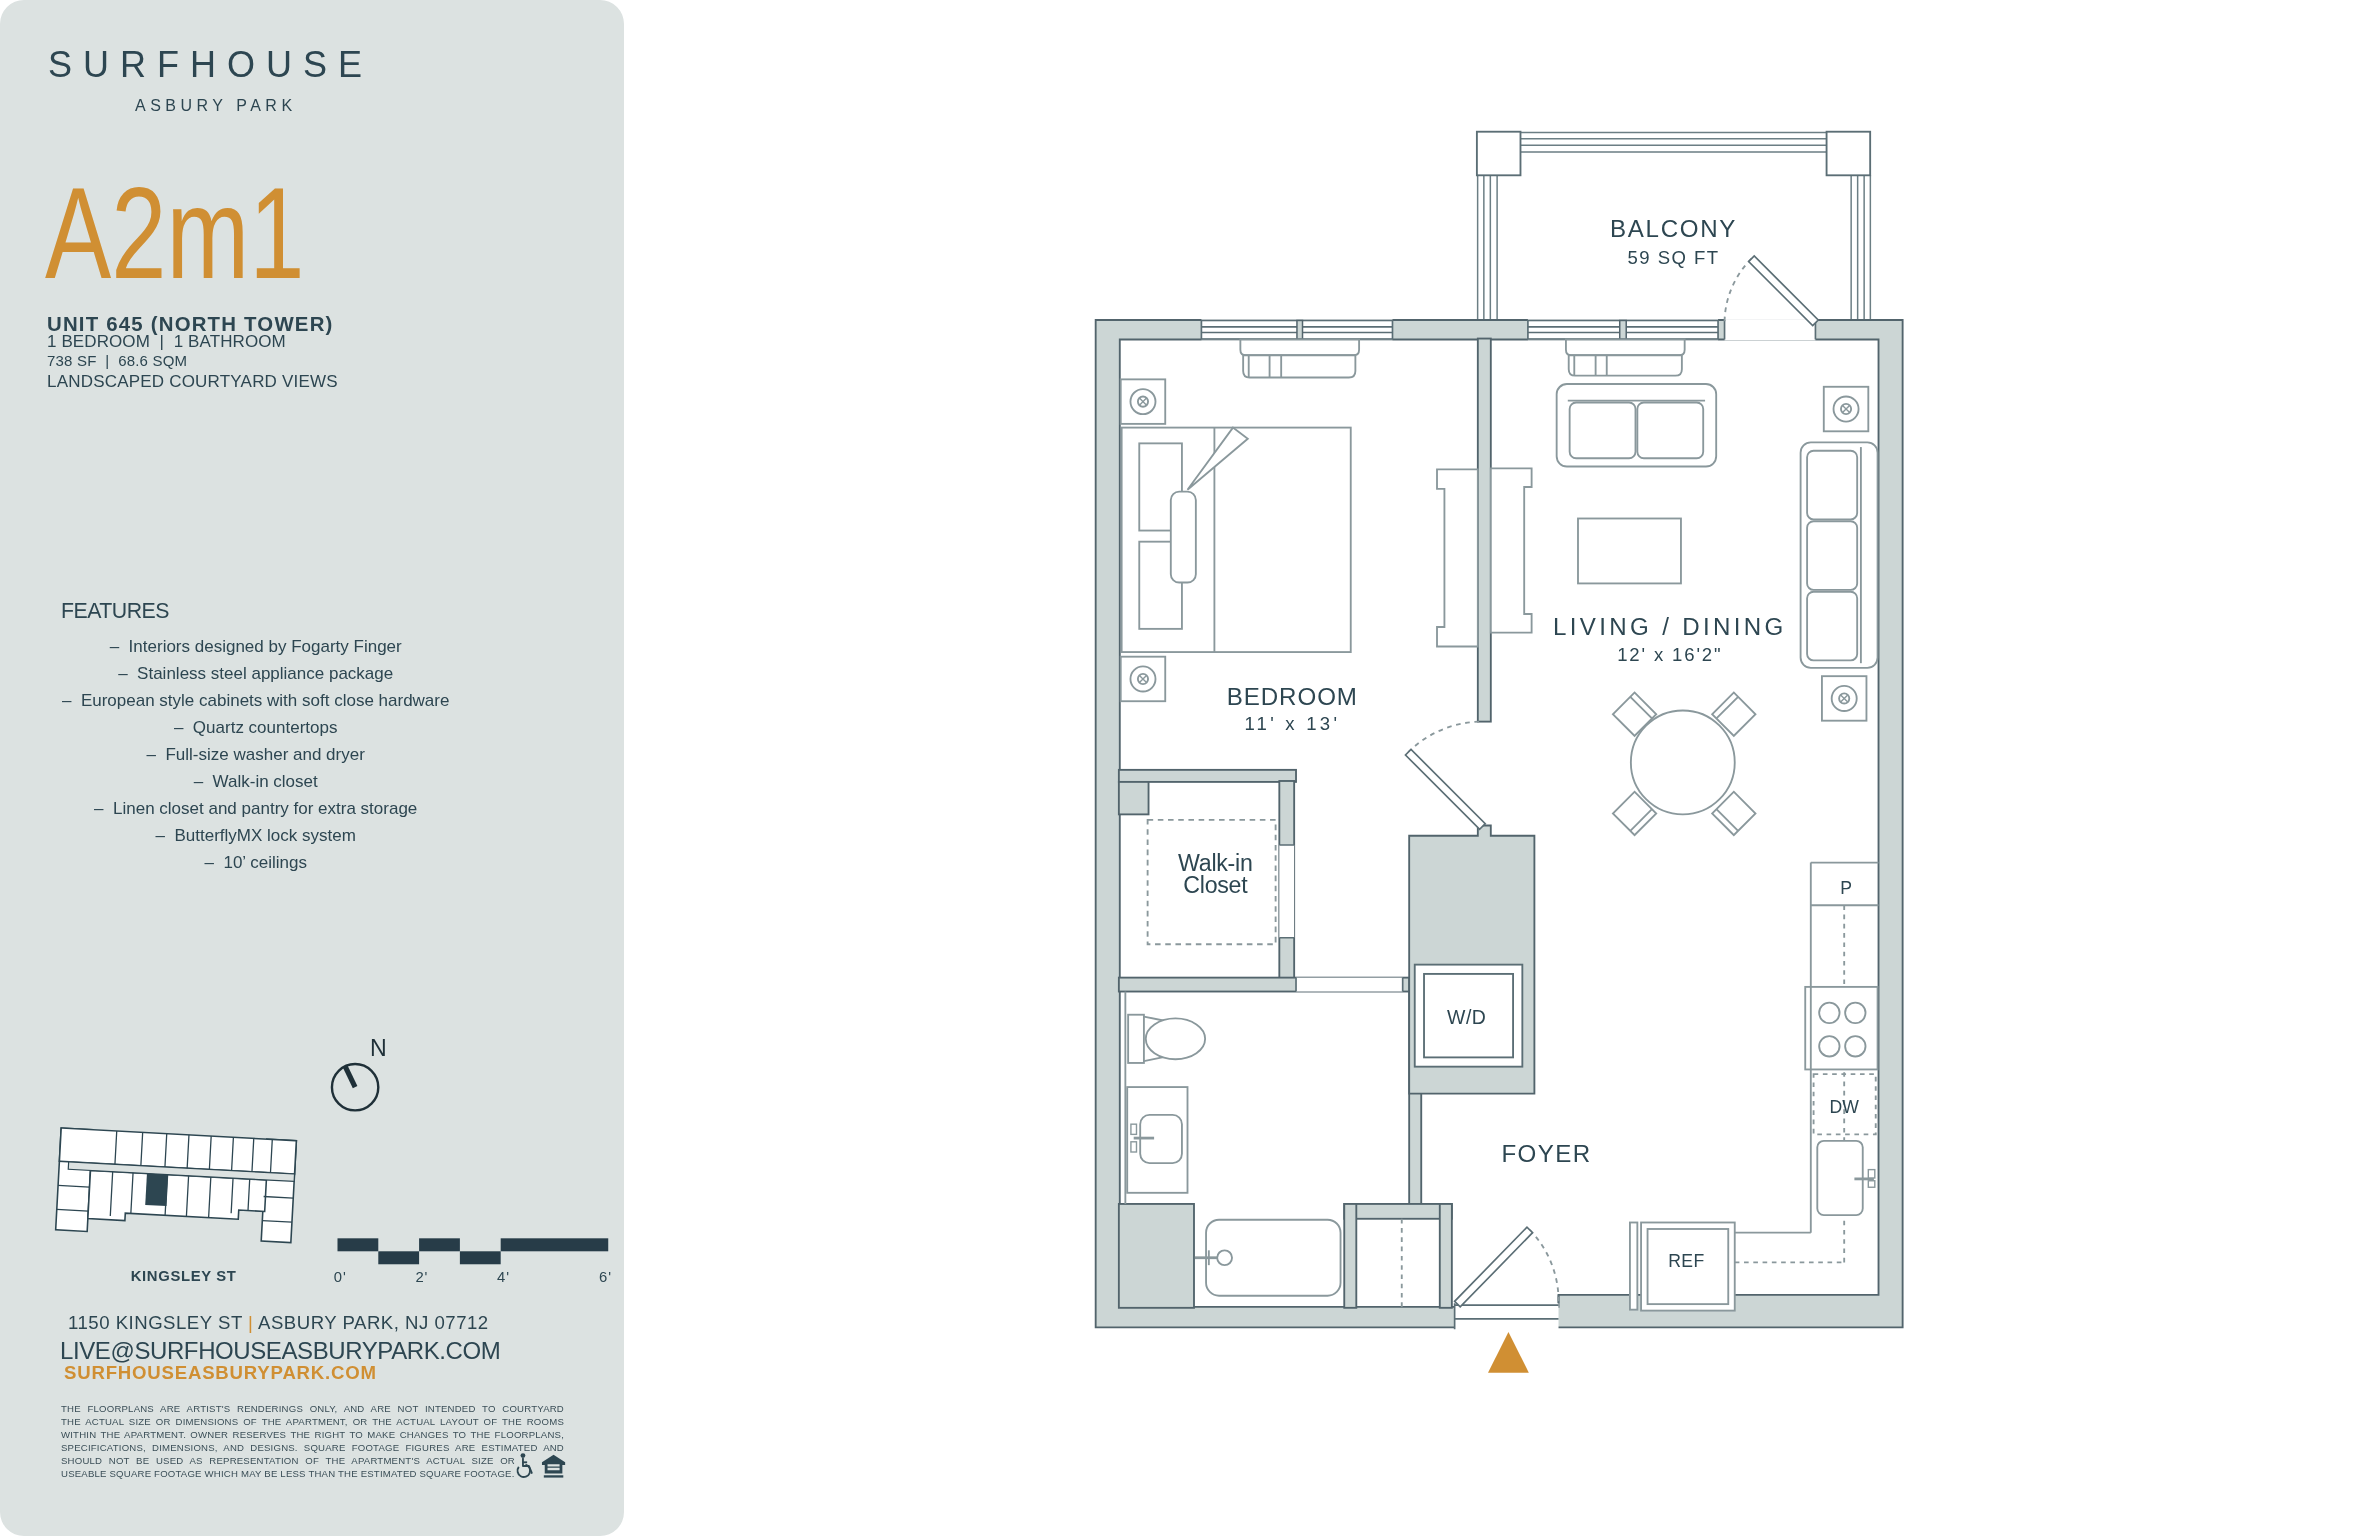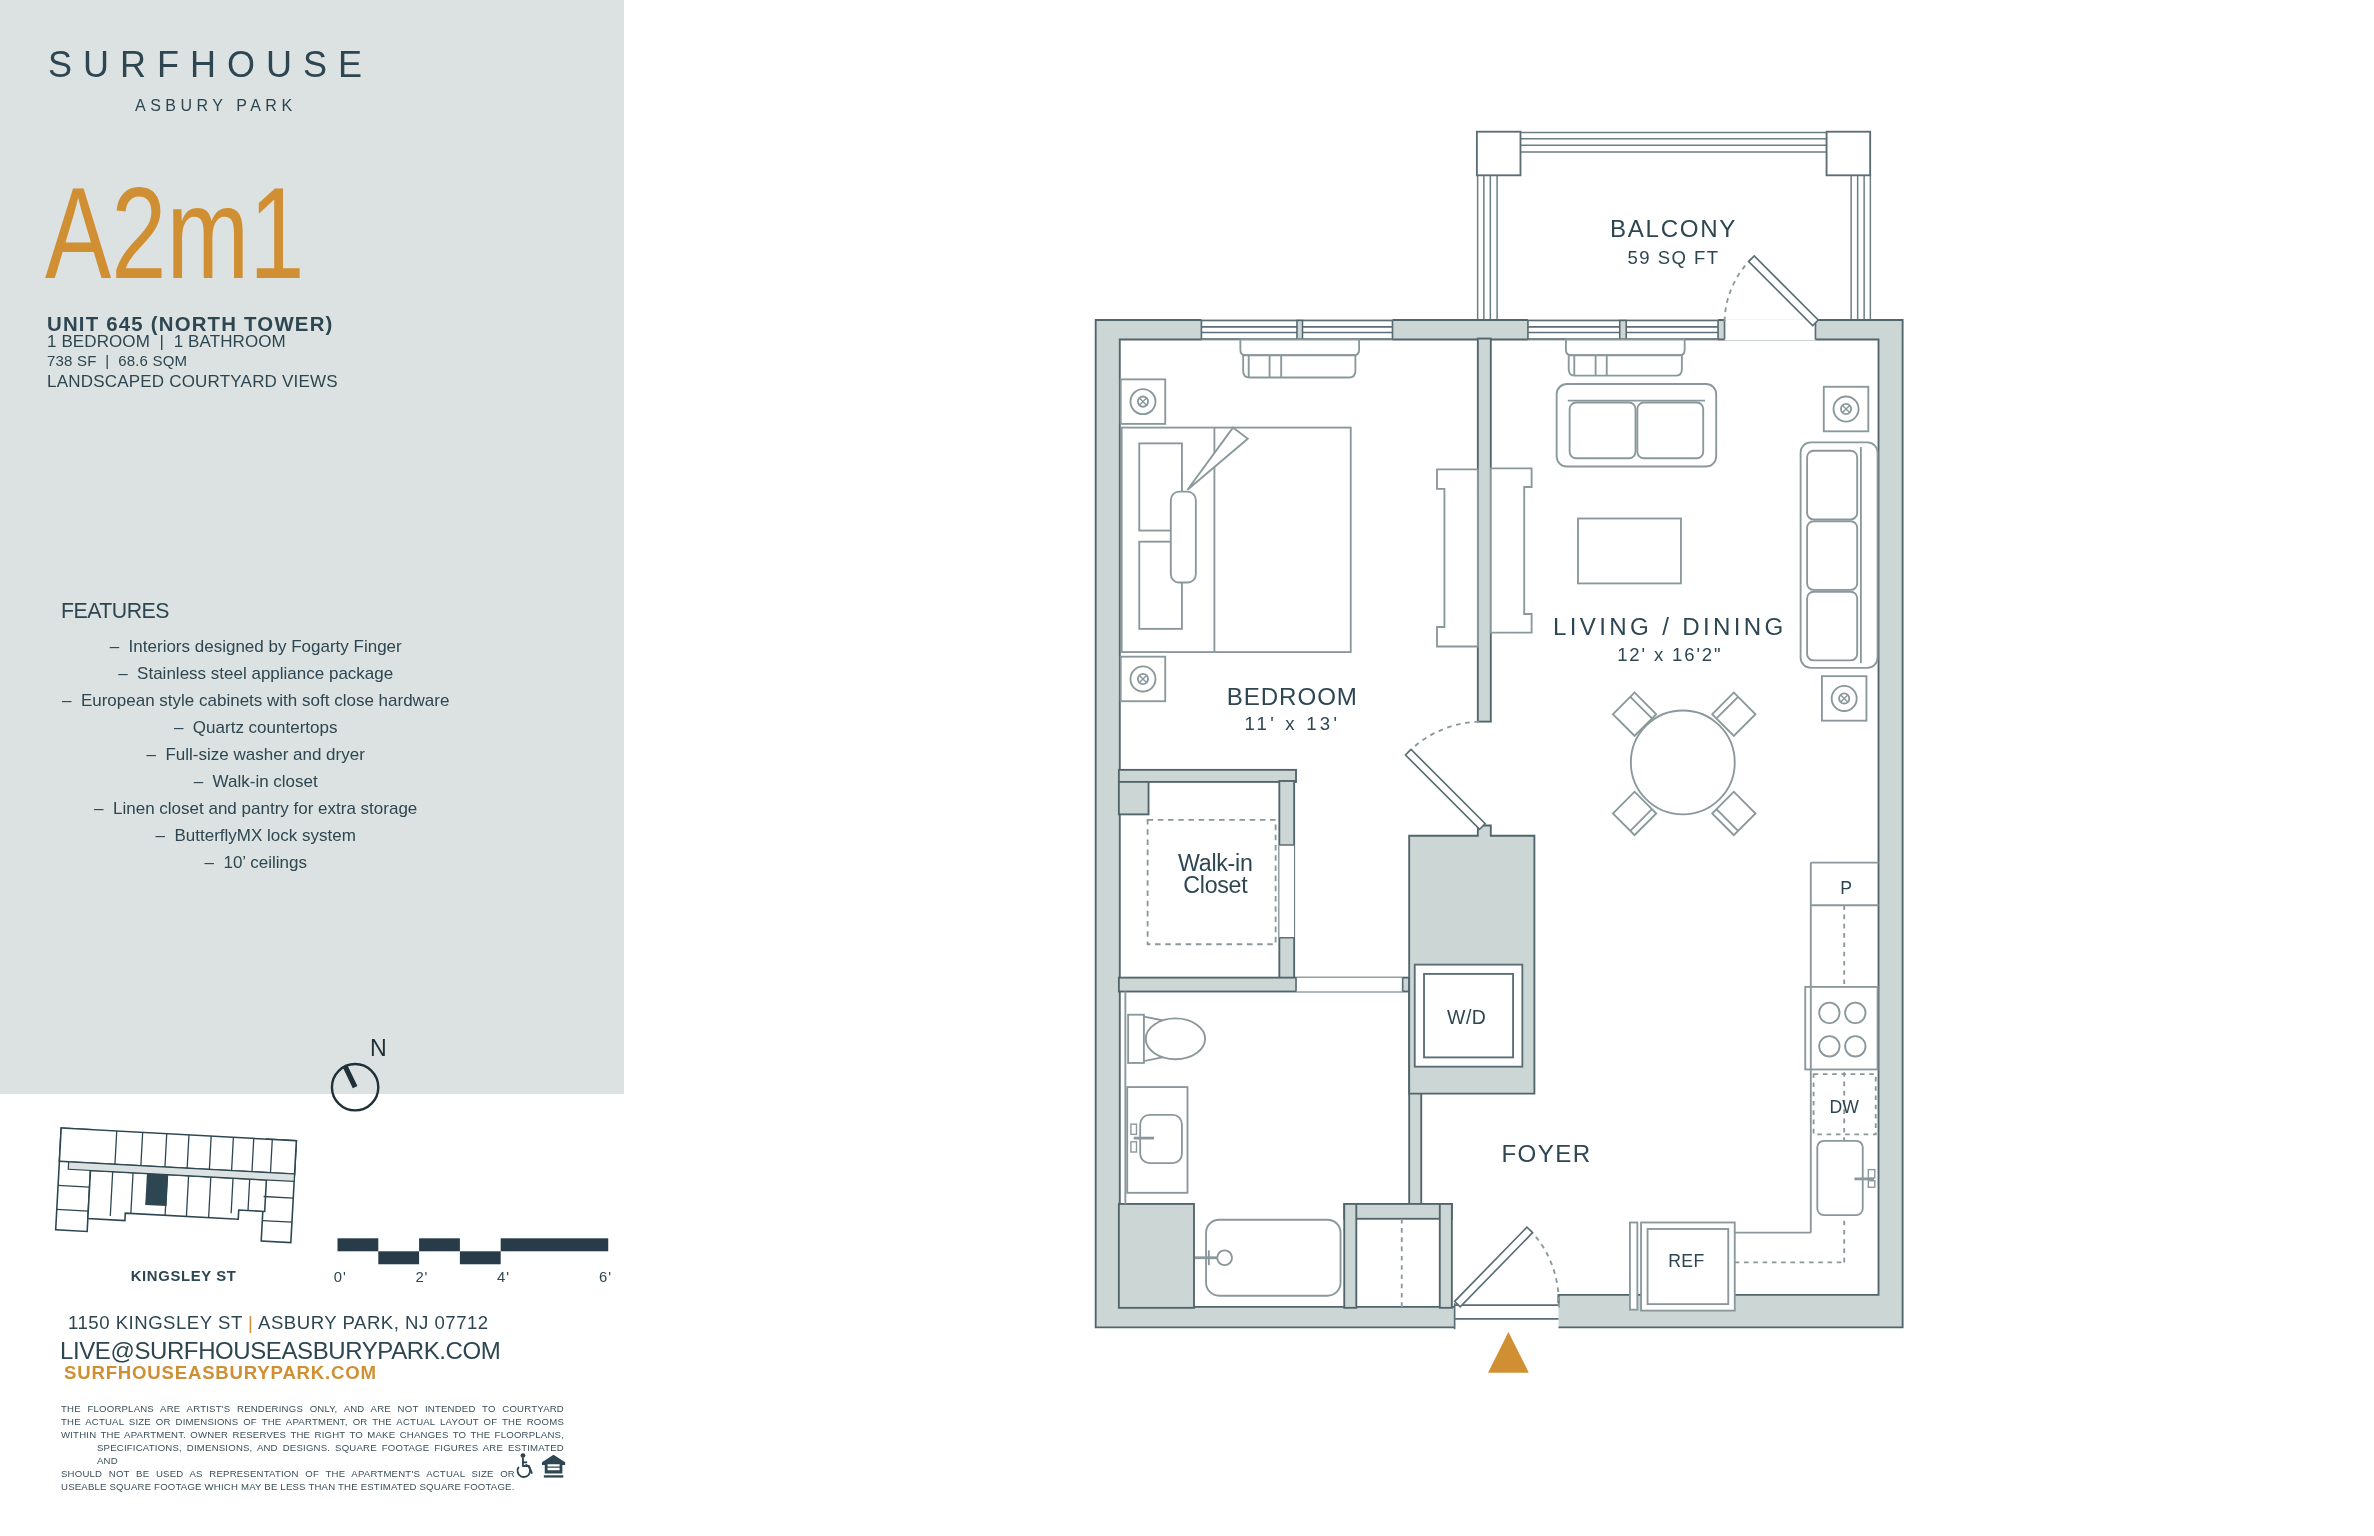--- a/index.html
+++ b/index.html
@@ -1,17 +1,17 @@
 <!DOCTYPE html>
 <html style="font-size:15px"><head>
 <meta charset="utf-8">
 <style>
   html,body{margin:0;padding:0;}
   body{width:2375px;height:1536px;position:relative;background:#ffffff;font-family:"Liberation Sans",sans-serif;overflow:hidden;}
-  #sidebar{position:absolute;left:0;top:0;width:624px;height:1094px;background:#dce2e1;}
+  #sidebar{position:absolute;left:0;top:0;width:624px;height:1536px;background:#dce2e1;border-radius:24px;}
   .abs{position:absolute;white-space:nowrap;}
   .navy{color:#2d4651;}
   .orange{color:#d08f33;}
 </style>
 </head>
 <body>
 <div id="sidebar">
   <div class="abs navy" id="logo" style="left:48px;top:44px;font-size:36px;letter-spacing:11px;font-weight:400;">SURFHOUSE</div>
   <div class="abs navy" id="logosub" style="left:135px;top:97px;font-size:16px;letter-spacing:4.5px;">ASBURY PARK</div>
   <div class="abs" id="a2m1" style="left:45px;top:159px;font-size:129px;color:#d08f33;letter-spacing:0px;transform:scaleX(0.77);transform-origin:0 0;">A2m1</div>
@@ -62,21 +62,21 @@
     <text x="536" y="292" font-size="16" fill="#2d4651" letter-spacing="1" font-family="Liberation Sans">4'</text>
     <text x="646" y="292" font-size="16" fill="#2d4651" letter-spacing="1" font-family="Liberation Sans">6'</text>
   </svg>
   <div class="abs navy" id="addr1" style="left:60px;top:1312px;font-size:18.6px;letter-spacing:0.5px;margin-left:8px;">1150 KINGSLEY ST <span class="orange">|</span> ASBURY PARK, NJ 07712</div>
   <div class="abs navy" id="addr2" style="left:60px;top:1337px;font-size:24px;letter-spacing:-0.4px;">LIVE@SURFHOUSEASBURYPARK.COM</div>
   <div class="abs orange" id="addr3" style="left:44px;top:1362px;font-size:18.6px;font-weight:bold;letter-spacing:0.8px;margin-left:20px;">SURFHOUSEASBURYPARK.COM</div>
   <div class="abs" id="disc" style="left:61px;top:1402px;width:503px;font-size:9.6px;line-height:13px;color:#3a4e57;letter-spacing:0.2px;white-space:normal;">
     <div style="text-align:justify;text-align-last:justify;">THE FLOORPLANS ARE ARTIST'S RENDERINGS ONLY, AND ARE NOT INTENDED TO COURTYARD</div>
     <div style="text-align:justify;text-align-last:justify;">THE ACTUAL SIZE OR DIMENSIONS OF THE APARTMENT, OR THE ACTUAL LAYOUT OF THE ROOMS</div>
     <div style="text-align:justify;text-align-last:justify;">WITHIN THE APARTMENT. OWNER RESERVES THE RIGHT TO MAKE CHANGES TO THE FLOORPLANS,</div>
-    <div style="text-align:justify;text-align-last:justify;margin-left:36px;">SPECIFICATIONS, DIMENSIONS, AND DESIGNS. SQUARE FOOTAGE FIGURES ARE ESTIMATED AND</div>
+    <div style="text-align:justify;text-align-last:justify;">SPECIFICATIONS, DIMENSIONS, AND DESIGNS. SQUARE FOOTAGE FIGURES ARE ESTIMATED AND</div>
     <div style="text-align:justify;text-align-last:justify;width:454px;">SHOULD NOT BE USED AS REPRESENTATION OF THE APARTMENT'S ACTUAL SIZE OR</div>
     <div>USEABLE SQUARE FOOTAGE WHICH MAY BE LESS THAN THE ESTIMATED SQUARE FOOTAGE.</div>
   </div>
   <svg class="abs" style="left:516px;top:1453px;" width="51" height="26" viewBox="0 0 55 28">
 
     <g fill="none" stroke="#2d4651" stroke-width="2">
       <circle cx="7.5" cy="2.8" r="2.6" fill="#2d4651" stroke="none"></circle>
       <path d="M7.5,6 L7.5,14 L14,14 L17,21.5" stroke-linecap="round" stroke-linejoin="round"></path>
       <path d="M7.5,10 L12,10"></path>
       <path d="M10.2,12.5 A6.8,6.8 0 1 1 3,15"></path>

